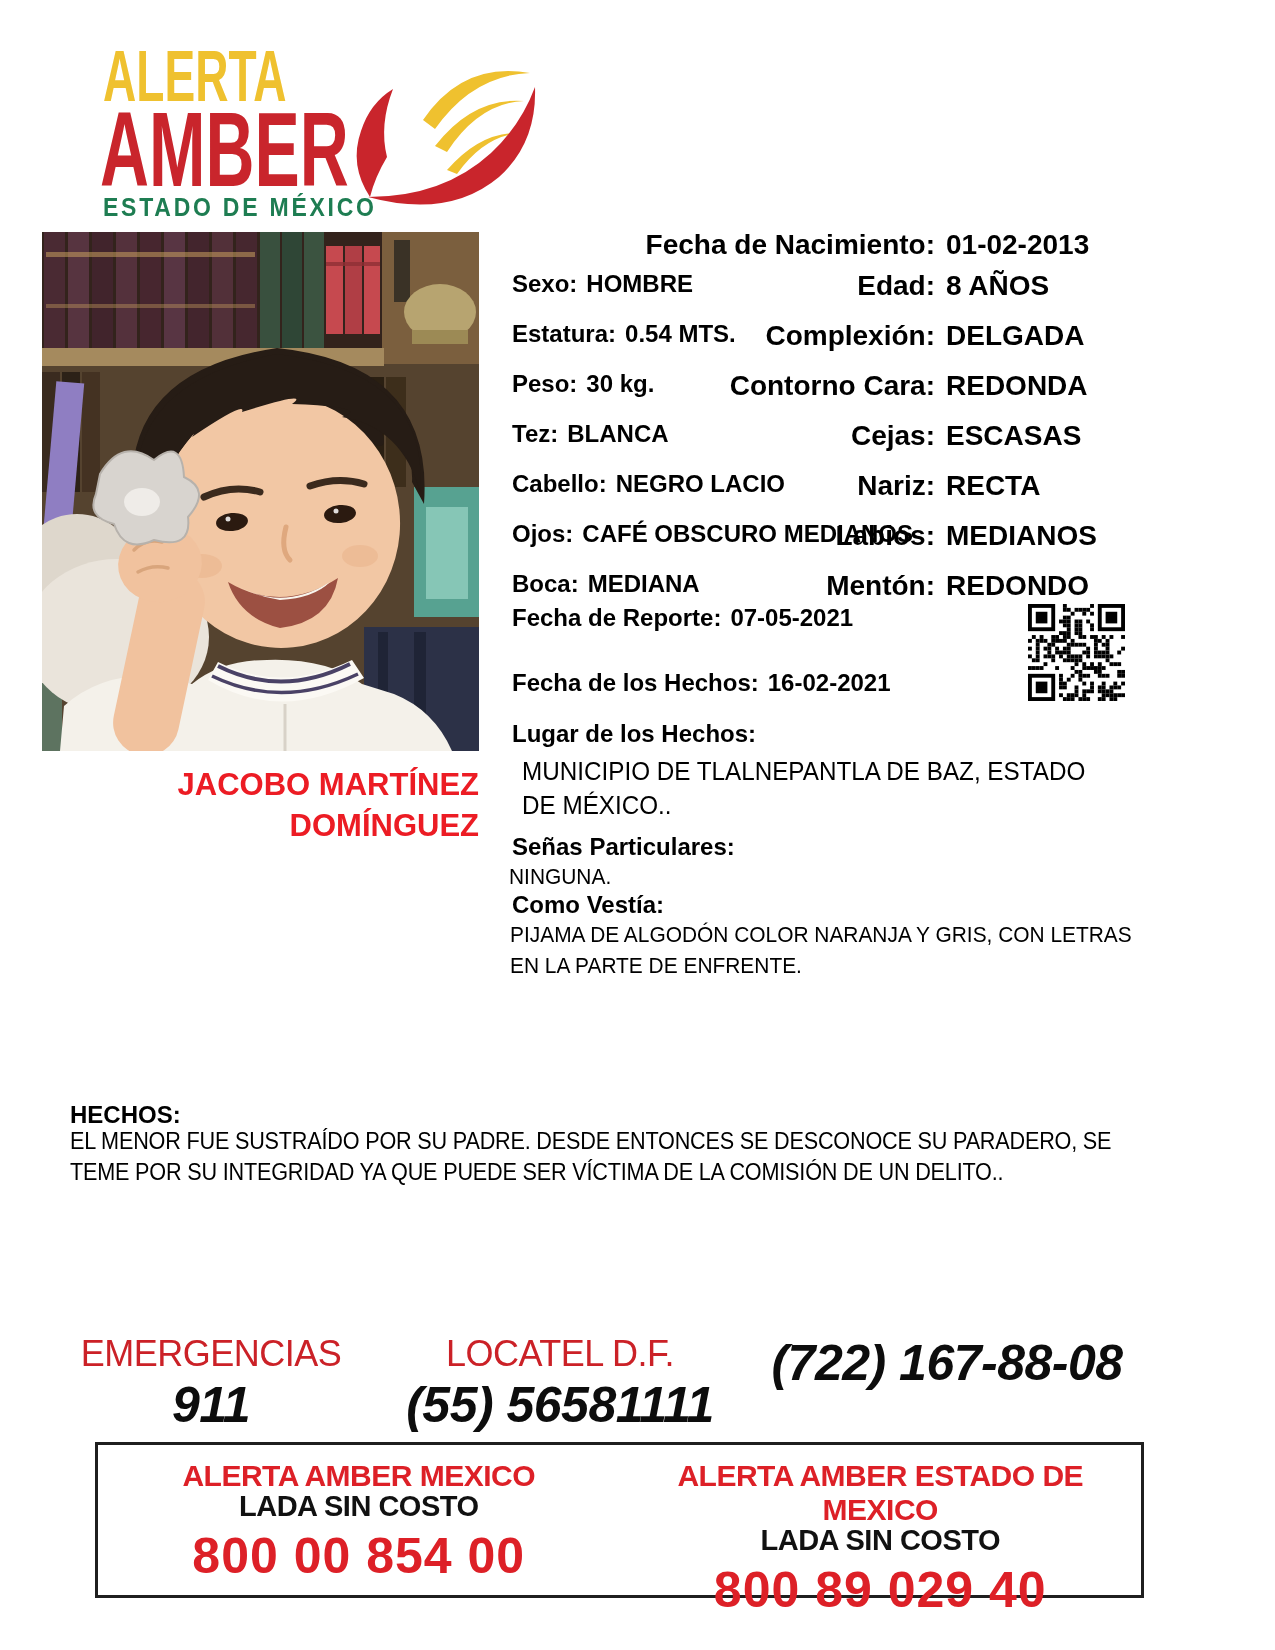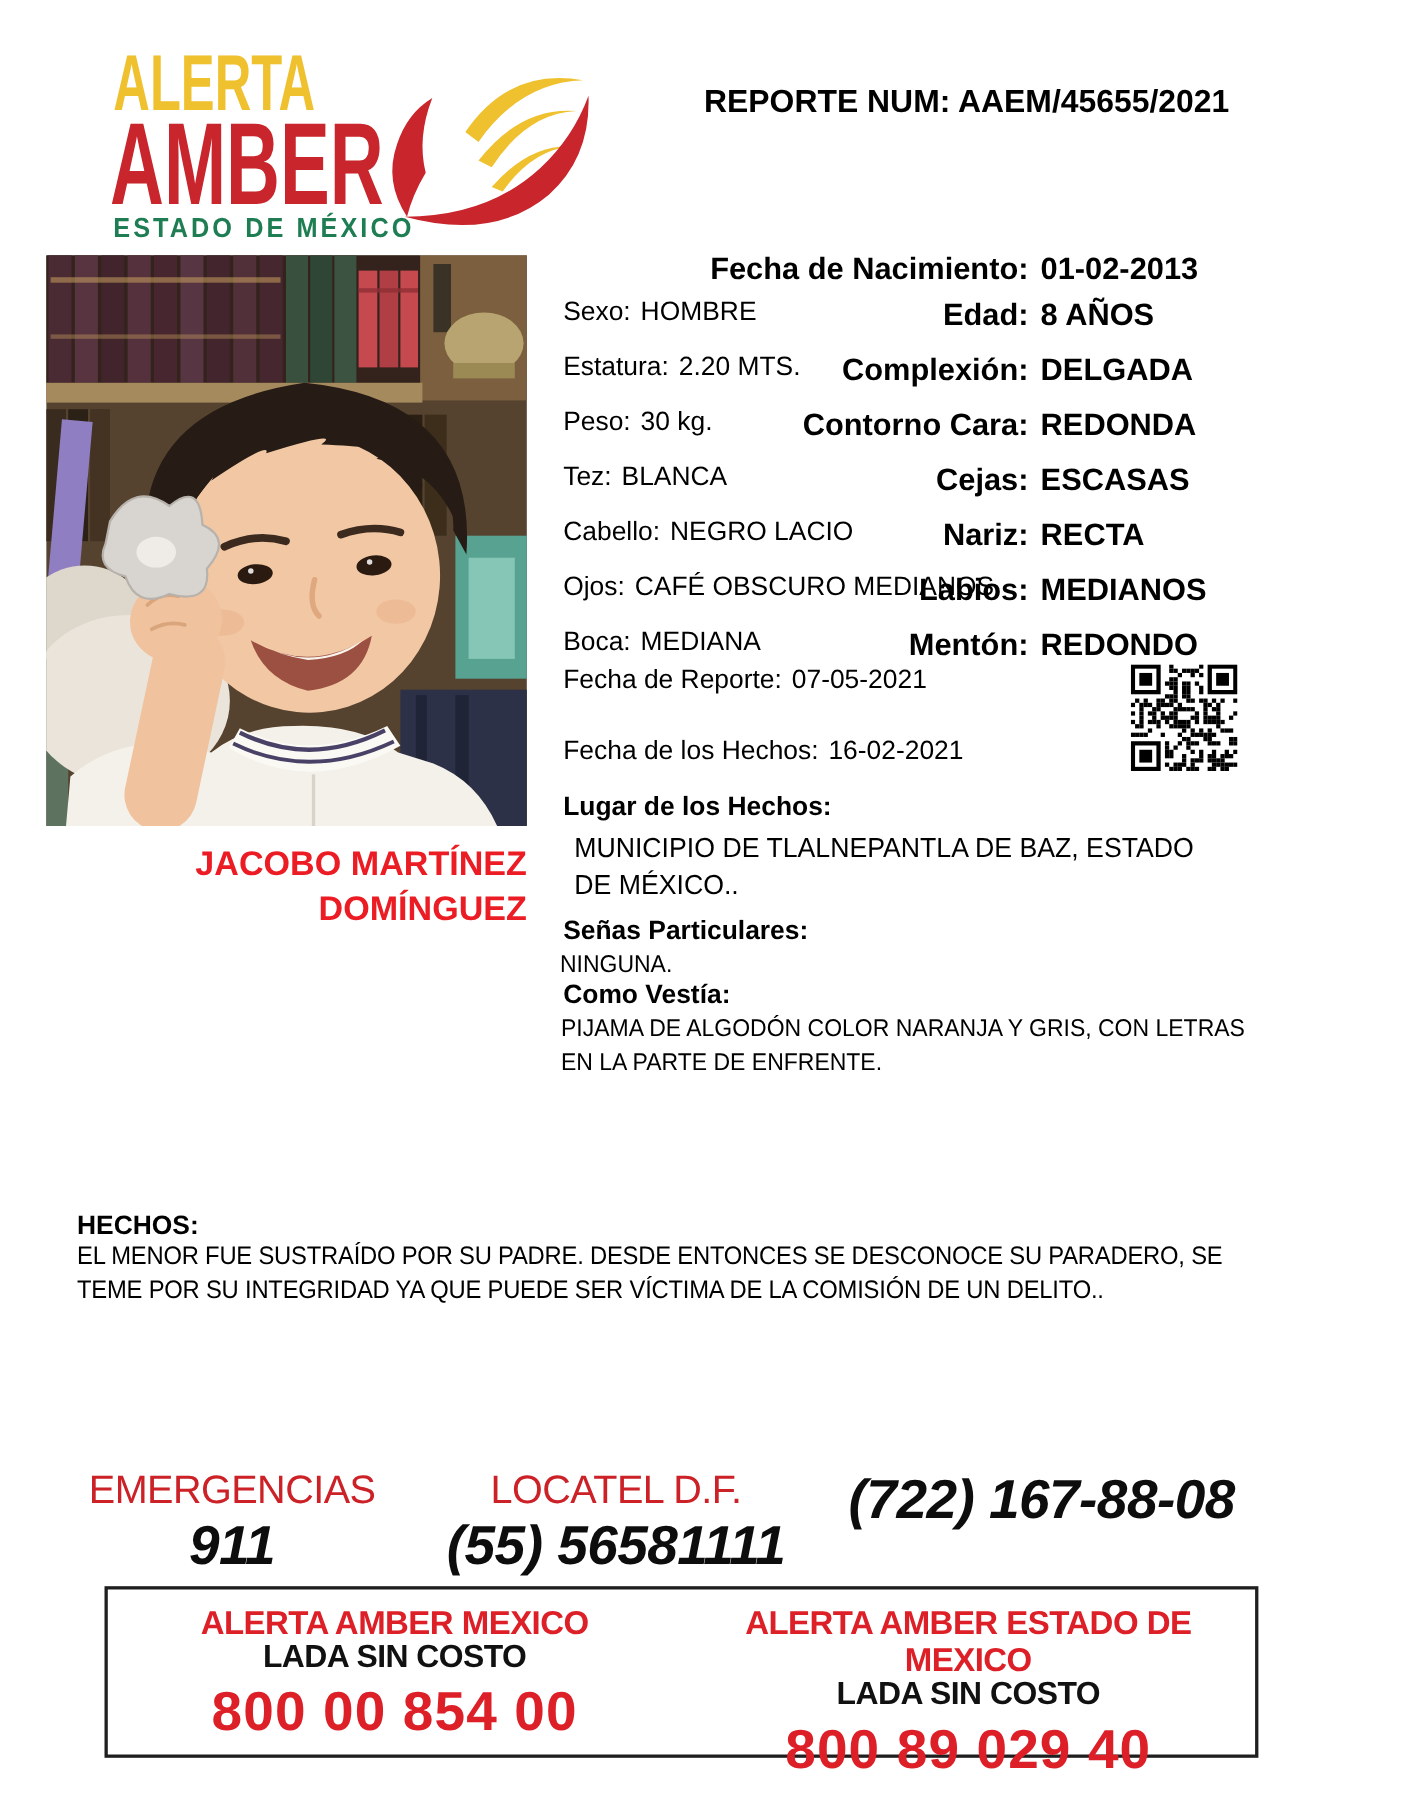--- a/index.html
+++ b/index.html
@@ -21,21 +21,21 @@
     color:var(--logo-green);letter-spacing:3px;transform:scaleX(.92);transform-origin:0 0;white-space:nowrap;}
   .logo-swoosh{position:absolute;left:228px;top:5px;}
   
   .title-block{position:absolute;left:640px;top:60px;font-weight:bold;font-size:28px;line-height:30px;}
   .title-block .report{margin-top:18px;font-size:29px;}
   
   .photo{position:absolute;left:42px;top:232px;}
   .name{position:absolute;left:42px;top:764px;width:437px;text-align:right;
     color:var(--name-red);font-weight:bold;font-size:31px;line-height:41px;}
   
-  .lrow{position:absolute;left:512px;font-size:24px;font-weight:normal;white-space:nowrap;}
+  .lrow{position:absolute;left:512px;font-size:24px;font-weight:bold;white-space:nowrap;}
   .lrow .flbl{margin-right:9px;}
   .rrow{position:absolute;left:690px;font-size:28px;font-weight:bold;white-space:nowrap;}
   .rrow .rlbl{display:inline-block;width:245px;text-align:right;margin-right:11px;}
   .rrow.birth{left:640px;}
   .rrow.birth .rlbl{width:295px;}
   .qr{position:absolute;left:1028px;top:604px;}
   
   .sec-head{position:absolute;font-size:24px;font-weight:bold;white-space:nowrap;}
   .sec-body{position:absolute;font-size:25px;line-height:34px;transform:scaleX(.97);transform-origin:0 0;}
   .sec-body.small{font-size:22px;line-height:31px;transform:scaleX(.95);}
@@ -65,21 +65,20 @@
       <path fill="#efc12f" d="M112,101 Q150,52 201,56 Q156,58 124,107 Z"></path>
       <path fill="#efc12f" d="M124,125 Q158,86 197,88 Q161,91 134,129 Z"></path>
       <path fill="#c9252c" d="M45,152 Q120,152 168,108 Q198,80 212,42 Q214,98 176,132 Q126,174 45,152 Z"></path>
       <path fill="#c9252c" d="M47,152 Q26,120 38,86 Q47,58 70,44 Q56,80 64,112 Q52,132 47,152 Z"></path>
     </svg>
     <div class="logo-amber">AMBER</div>
     <div class="logo-estado">ESTADO DE MÉXICO</div>
   </div>
 
   <div class="title-block">
-    <div class="report">REPORTE NUM: AAEM/45655/2021</div>
   </div>
 
   <svg class="photo" width="437" height="519" viewBox="0 0 437 519">
     <rect width="437" height="519" fill="#55432f"></rect>
 
     <rect x="0" y="0" width="340" height="116" fill="#33231c"></rect>
     <g>
       <rect x="2" y="0" width="21" height="116" fill="#4a2a33"></rect>
         <rect x="26" y="0" width="21" height="116" fill="#573440"></rect>
       <rect x="50" y="0" width="21" height="116" fill="#41242c"></rect>
@@ -159,21 +158,21 @@
   <div class="name">
     <div>JACOBO MARTÍNEZ</div>
     <div>DOMÍNGUEZ</div>
   </div>
 
   <div class="rrow birth" style="top:229px">
     <span class="rlbl">Fecha de Nacimiento:</span><span class="fval">01-02-2013</span>
   </div>
 
   <div class="lrow" style="top:270px"><span class="flbl">Sexo:</span><span class="fval">HOMBRE</span></div>
-  <div class="lrow" style="top:320px"><span class="flbl">Estatura:</span><span class="fval">2.20 MTS.</span></div>
+  <div class="lrow" style="top:320px"><span class="flbl">Estatura:</span><span class="fval">0.54 MTS.</span></div>
   <div class="lrow" style="top:370px"><span class="flbl">Peso:</span><span class="fval">30 kg.</span></div>
   <div class="lrow" style="top:420px"><span class="flbl">Tez:</span><span class="fval">BLANCA</span></div>
   <div class="lrow" style="top:470px"><span class="flbl">Cabello:</span><span class="fval">NEGRO LACIO</span></div>
   <div class="lrow" style="top:520px"><span class="flbl">Ojos:</span><span class="fval">CAFÉ OBSCURO MEDIANOS</span></div>
   <div class="lrow" style="top:570px"><span class="flbl">Boca:</span><span class="fval">MEDIANA</span></div>
   <div class="lrow" style="top:604px"><span class="flbl">Fecha de Reporte:</span><span class="fval">07-05-2021</span></div>
   <div class="lrow" style="top:669px"><span class="flbl">Fecha de los Hechos:</span><span class="fval">16-02-2021</span></div>
 
   <div class="rrow" style="top:270px"><span class="rlbl">Edad:</span><span class="fval">8 AÑOS</span></div>
   <div class="rrow" style="top:320px"><span class="rlbl">Complexión:</span><span class="fval">DELGADA</span></div>

